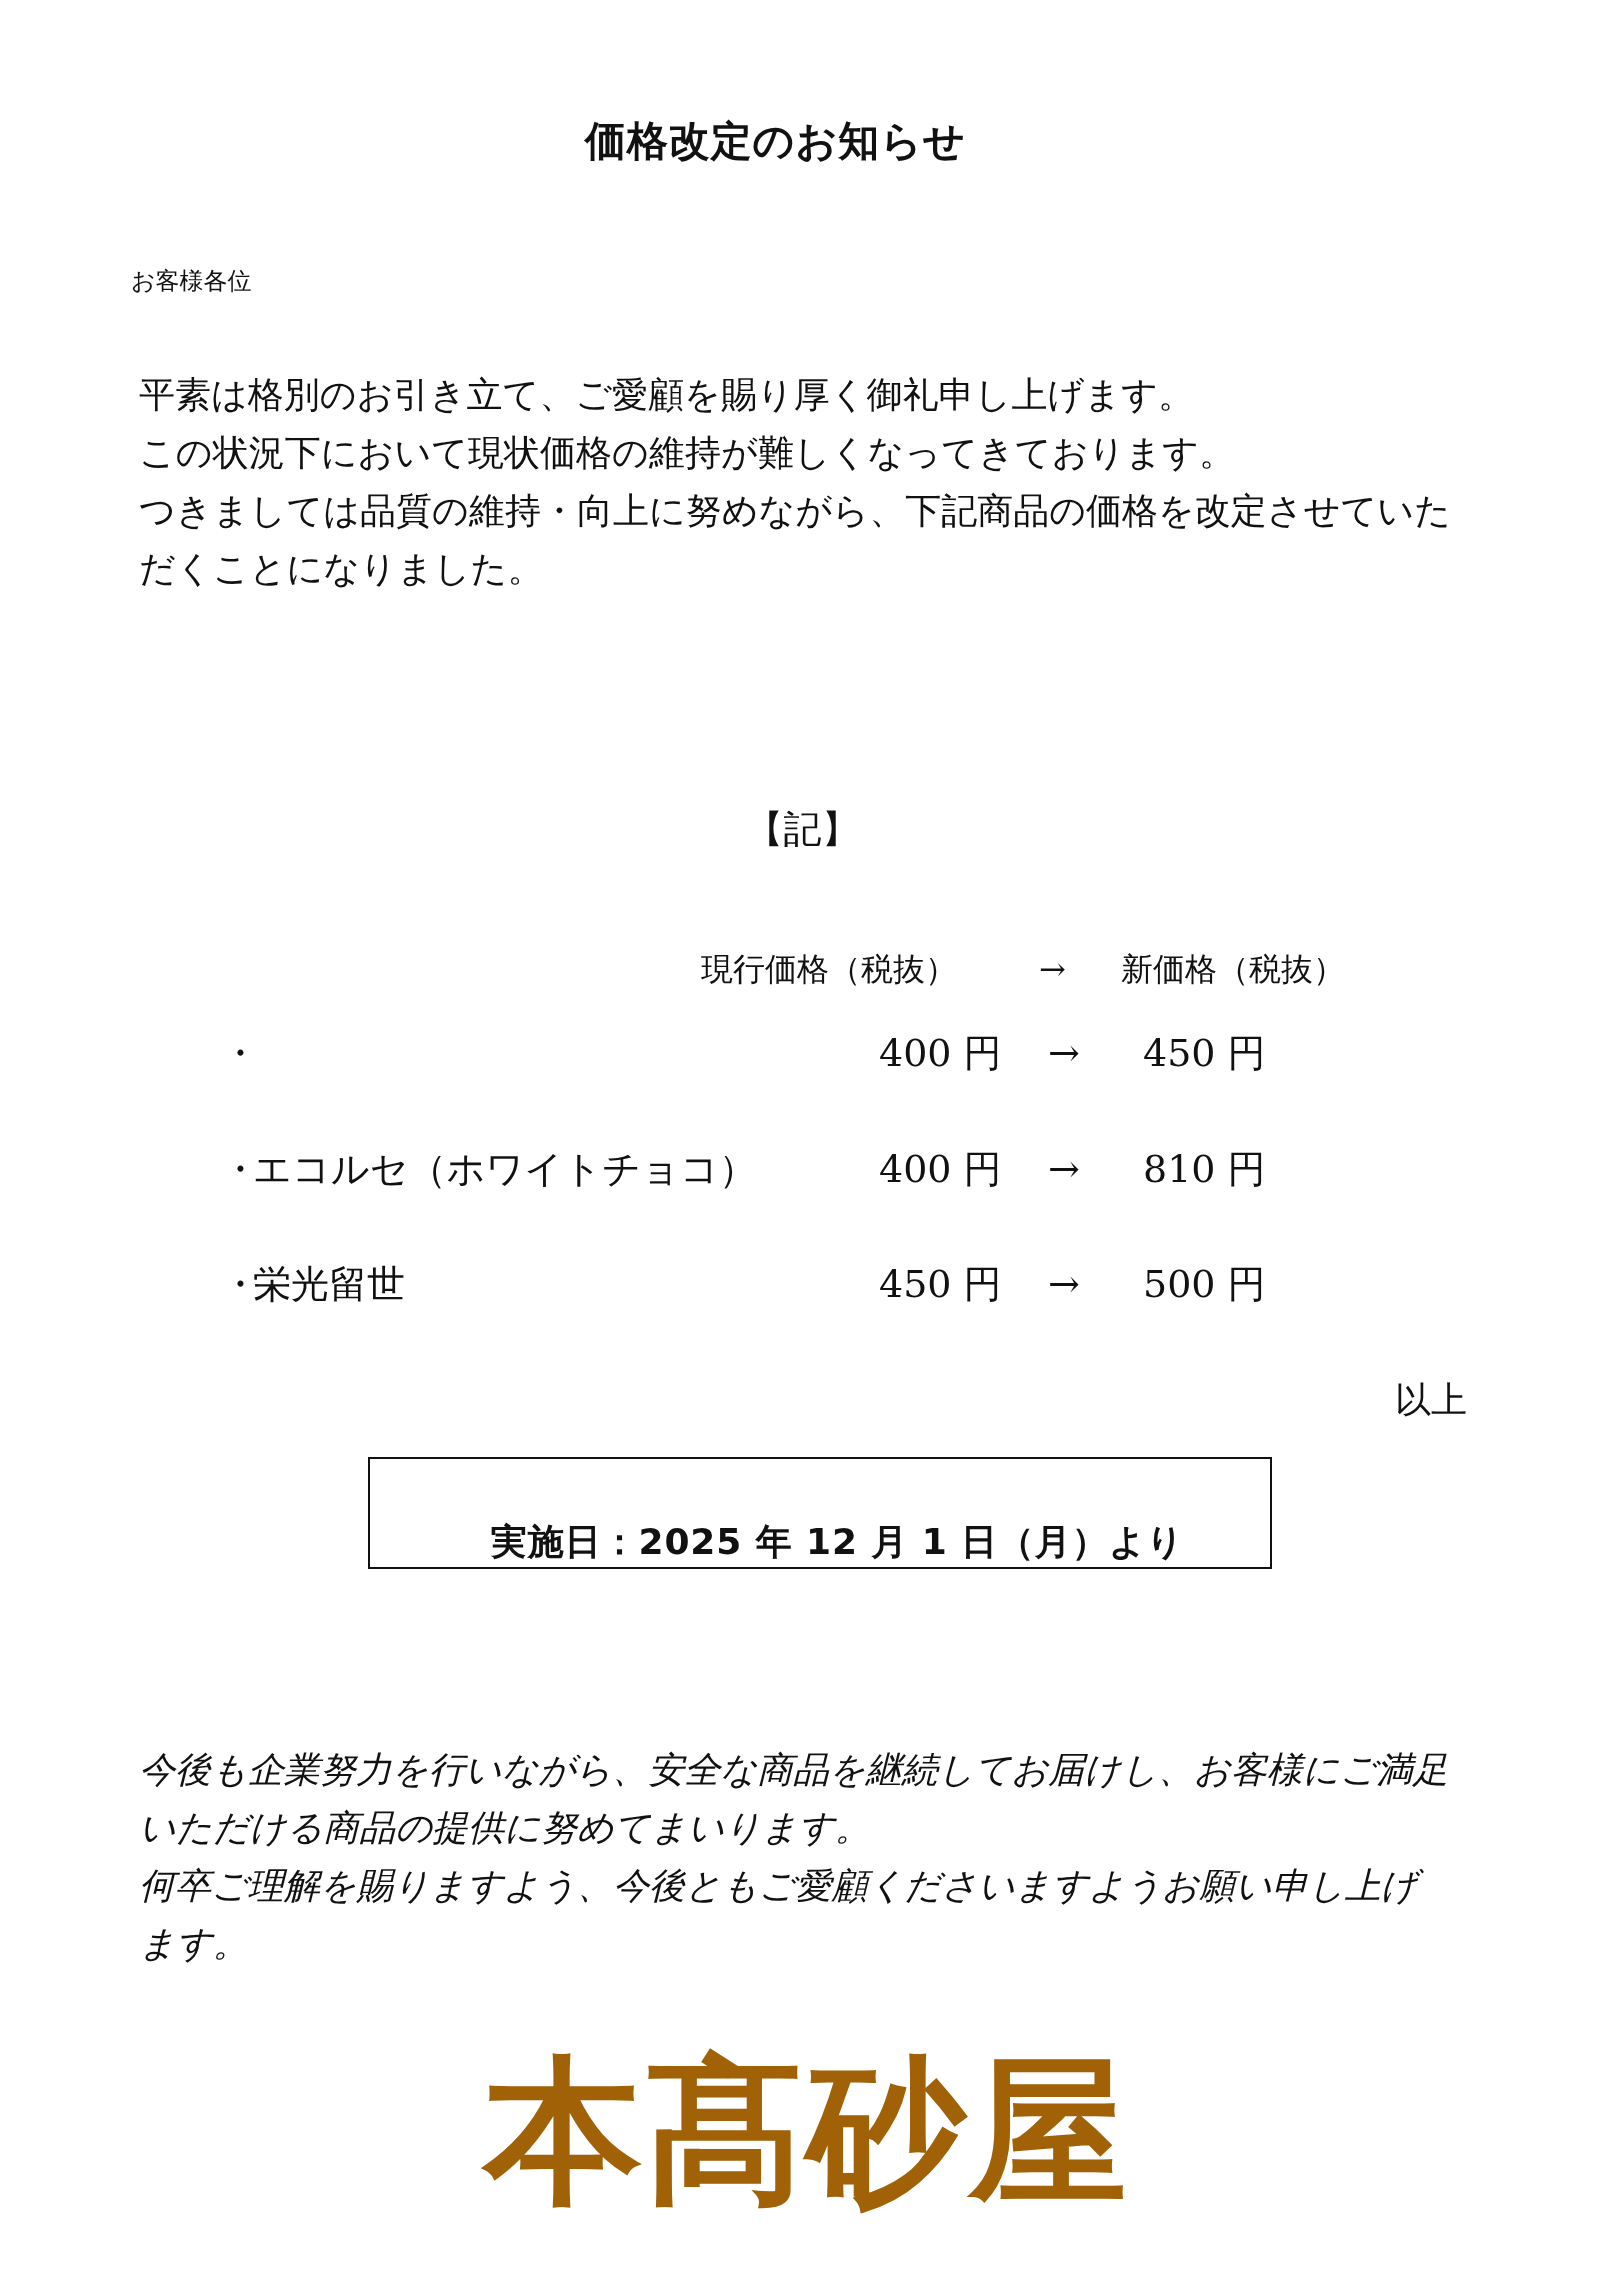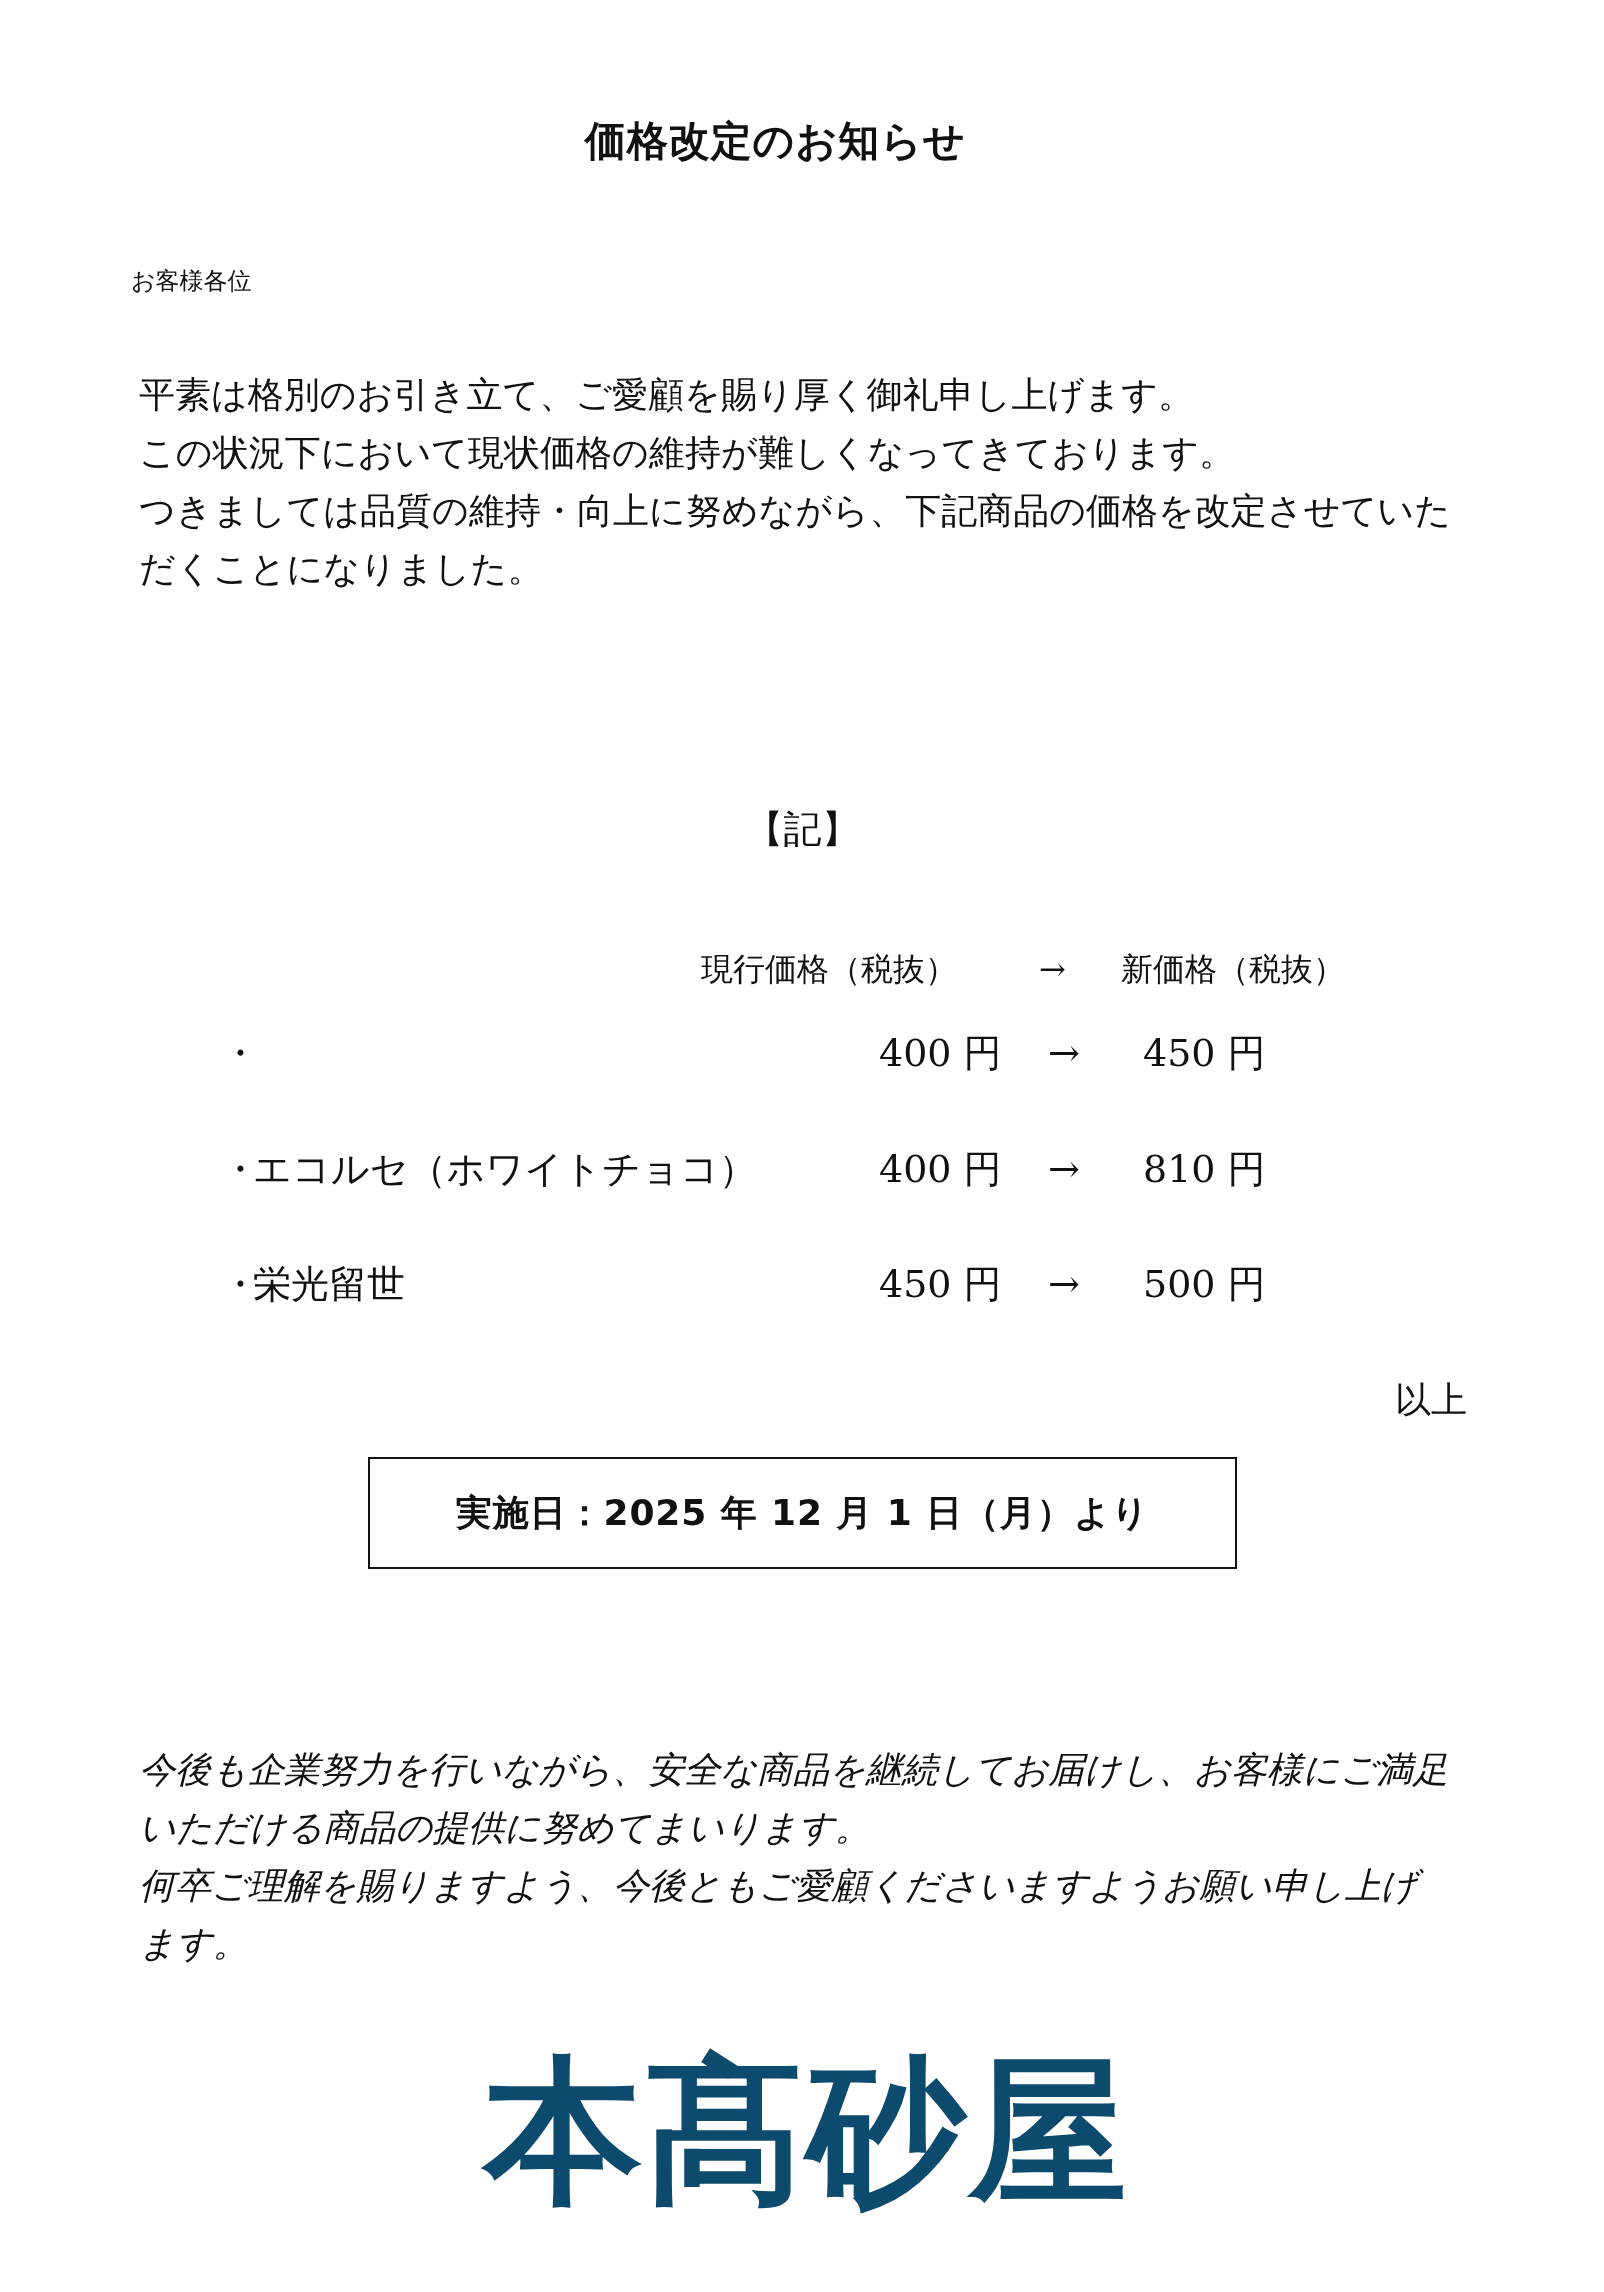--- a/index.html
+++ b/index.html
@@ -52,34 +52,34 @@
   .row3 { top: 1257px; }
   .ijo {
     left: 1395px; top: 1377px;
     font-size: 36px; line-height: 45px;
   }
   .date-box {
     position: absolute;
     left: 368px; top: 1457px;
     width: 865px; height: 108px;
     border: 2.7px solid #111111;
-    display: flex; align-items: center; justify-content: center;
+    display: flex; align-items: flex-end; justify-content: center; padding-left: 35px;
   }
   .date-box span {
     font-size: 36px; font-weight: bold; letter-spacing: 0.9px;
     font-family: "DejaVu Sans", "Liberation Sans", sans-serif;
   }
   .logo {
     left: 484px; top: 2033px; width: 645px;
     font-size: 158px; line-height: 197px;
     letter-spacing: 3.6px;
     text-align: center;
     font-family: "DejaVu Sans", "Liberation Sans", sans-serif;
     font-weight: bold;
-    color: #0c4a6e;
+    color: #a16207;
   }
 </style>
 </head>
 <body>
 
 <div class="abs title">価格改定のお知らせ</div>
 
 <div class="abs salutation">お客様各位</div>
 
 <div class="para para-intro">

